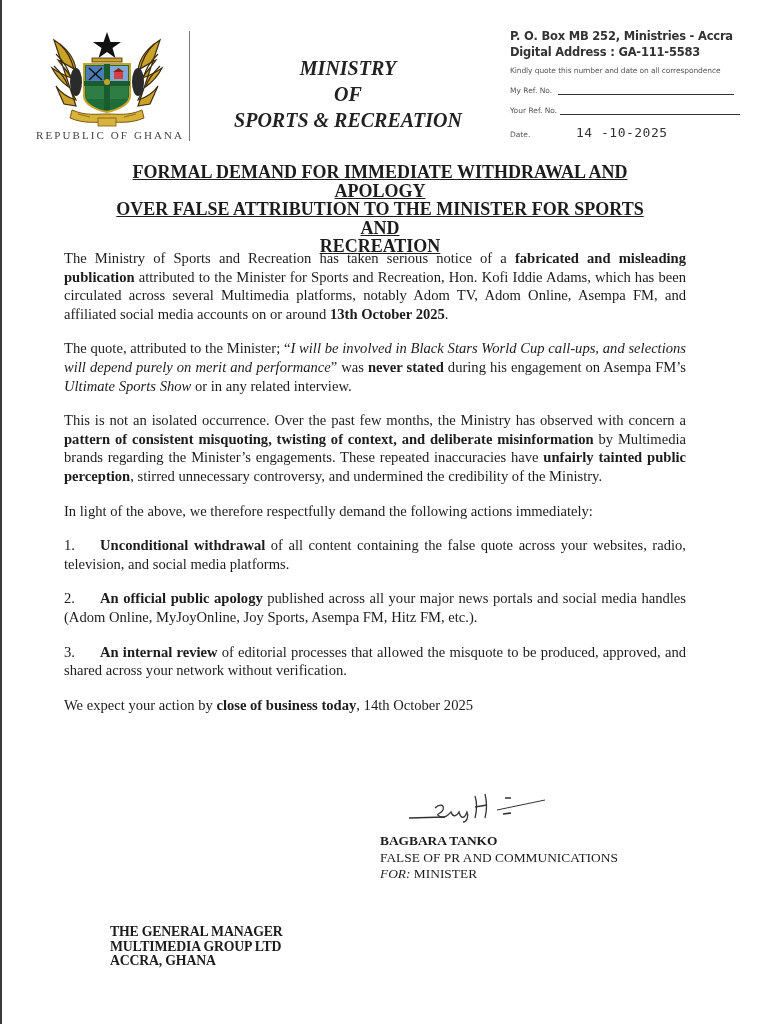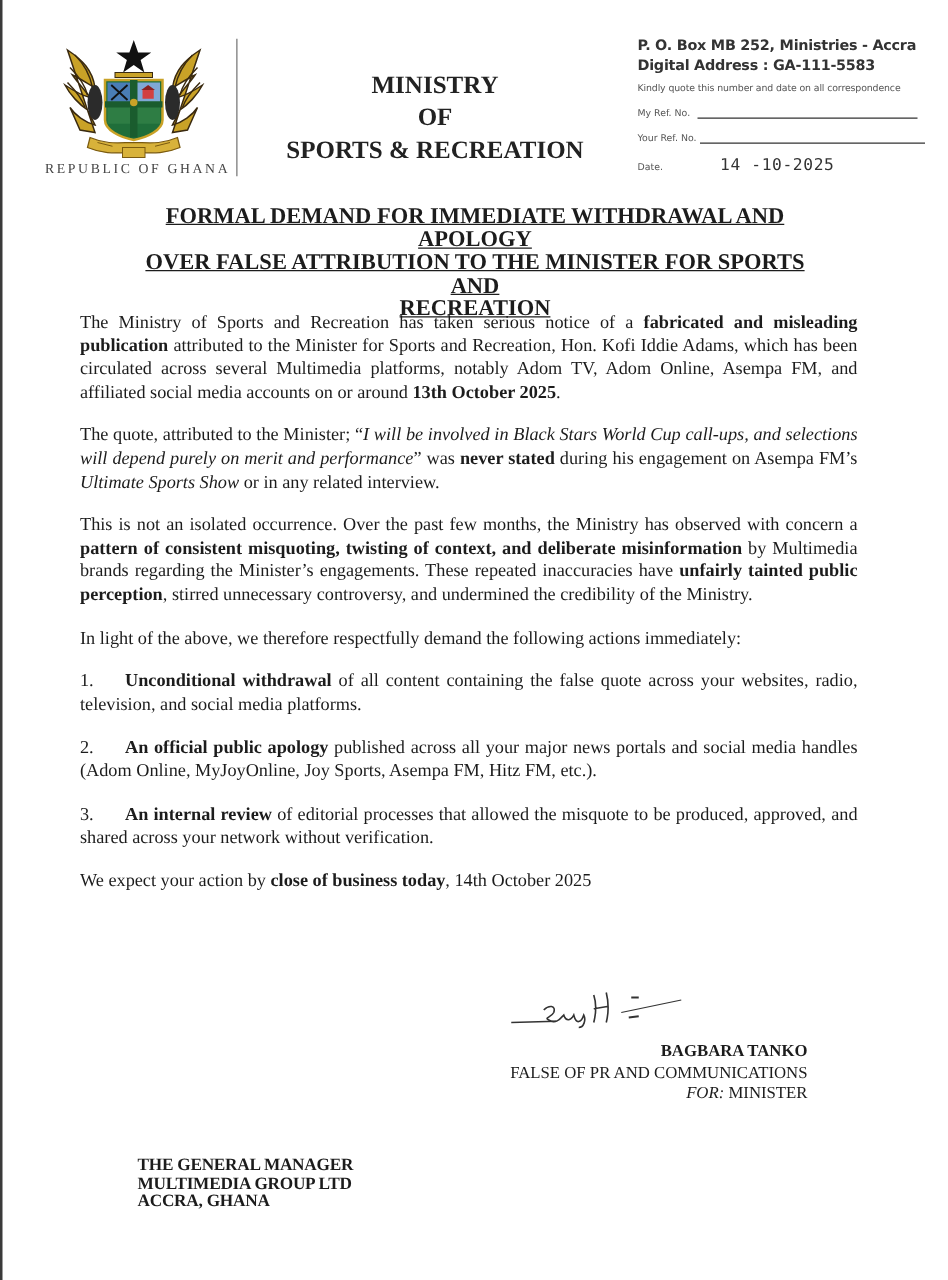--- a/index.html
+++ b/index.html
@@ -44,20 +44,21 @@
     .ministry-block {
       position: absolute;
       left: 200px; top: 55px;
       width: 296px;
       text-align: center;
       font-family: "Liberation Serif", serif;
       font-weight: bold;
       font-size: 20px;
       line-height: 26px;
       color: #222;
+      font-style: italic;
     }
     .contact-block {
       position: absolute;
       left: 510px; top: 28px;
       width: 250px;
       font-family: "DejaVu Sans", sans-serif;
       color: #333;
     }
     .contact-block .addr {
       font-weight: bold;
@@ -145,21 +146,21 @@
     
     .signature {
       position: absolute;
       left: 405px; top: 790px;
       width: 150px; height: 40px;
     }
     .sign-block {
       position: absolute;
       left: 380px; top: 833px;
       width: 266px;
-      text-align: right;
+      text-align: left;
       font-family: "Liberation Serif", serif;
       font-size: 13.4px;
       line-height: 16.5px;
       color: #1c1c1c;
     }
     .sign-block .name { font-weight: bold; }
     .sign-block i { font-style: italic; }
 
     
     .addressee {

